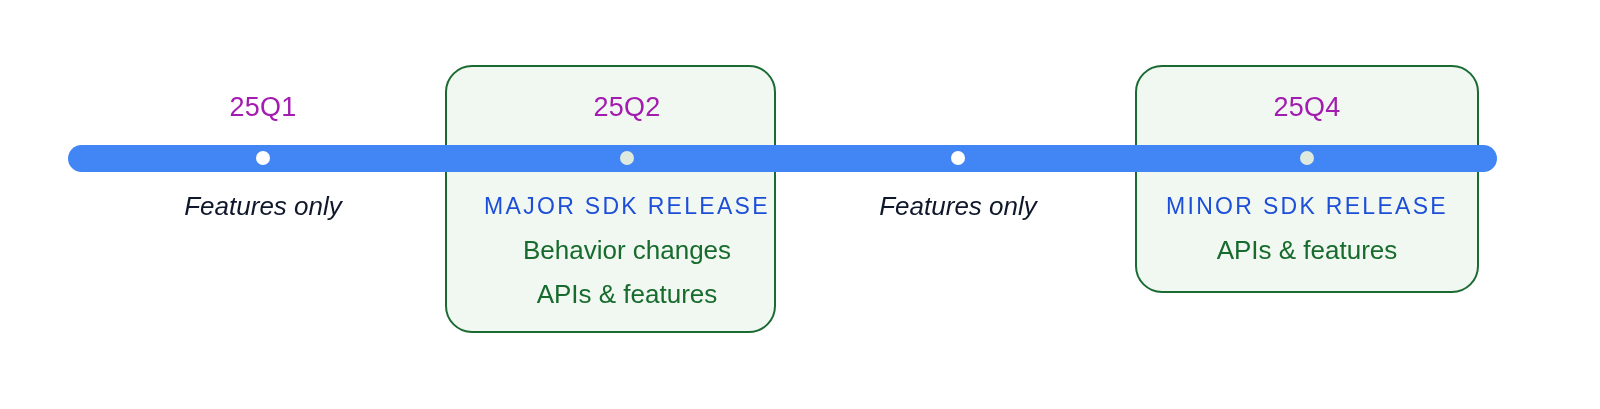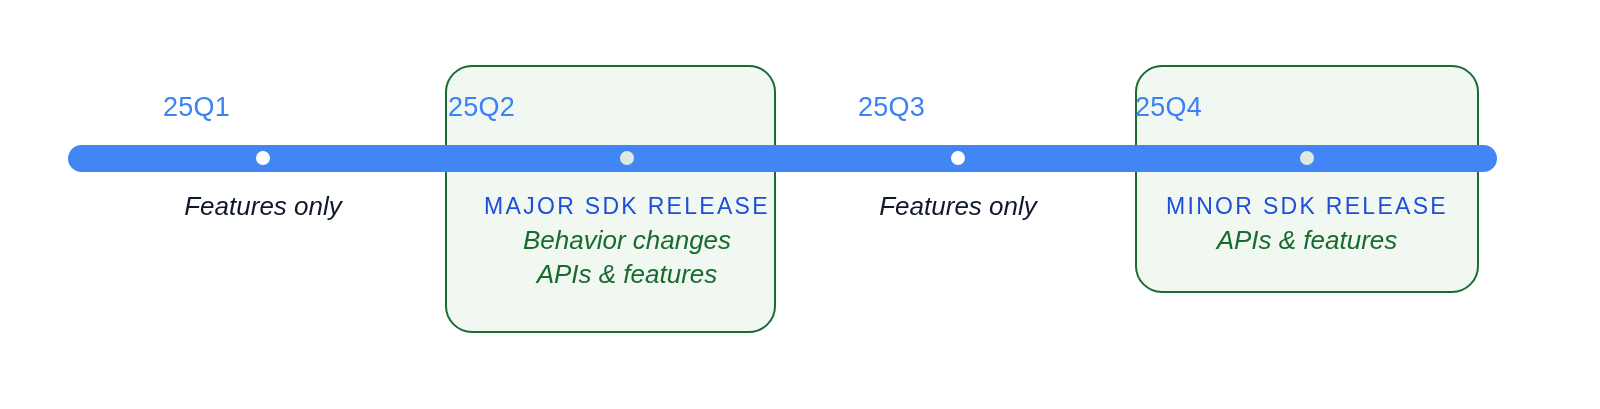--- a/index.html
+++ b/index.html
@@ -62,24 +62,24 @@
     z-index: 4;
     pointer-events: none;
   }
   .quarter > * { pointer-events: auto; }
 
   .quarter-label {
     position: absolute;
     top: 91px;
     left: 0;
     width: 100%;
-    text-align: left;
+    text-align: center;
     font-size: 27px;
     line-height: 32px;
-    color: #3b82f6;
+    color: #a21caf;
     letter-spacing: 0.2px;
     white-space: nowrap;
   }
 
   .marker-dot {
     position: absolute;
     top: 151px;
     left: 50%;
     margin-left: -7px;
     width: 14px;
@@ -109,26 +109,25 @@
 
   .release-kicker {
     font-size: 23px;
     line-height: 34px;
     letter-spacing: 2.3px;
     color: #1d4ed8;
     white-space: nowrap;
   }
 
   .release-line {
-    margin-top: 0;
+    margin-top: 10px;
     font-size: 26px;
     line-height: 34px;
     color: #176b2d;
     white-space: nowrap;
-    font-style: italic;
   }
 </style>
 </head>
 <body>
 
 <div id="canvas">
 
   <div class="release-card card-q2"></div>
   <div class="release-card card-q4"></div>
 
@@ -146,21 +145,20 @@
     <div class="quarter-label">25Q2</div>
     <div class="marker-dot tinted"></div>
     <div class="detail-block">
       <div class="release-kicker">MAJOR SDK RELEASE</div>
       <div class="release-line">Behavior changes</div>
       <div class="release-line">APIs &amp; features</div>
     </div>
   </div>
 
   <div class="quarter" style="left:858px; width:200px;">
-    <div class="quarter-label">25Q3</div>
     <div class="marker-dot"></div>
     <div class="detail-block">
       <div class="note-italic">Features only</div>
     </div>
   </div>
 
   <div class="quarter" style="left:1135px; width:344px;">
     <div class="quarter-label">25Q4</div>
     <div class="marker-dot tinted"></div>
     <div class="detail-block">

